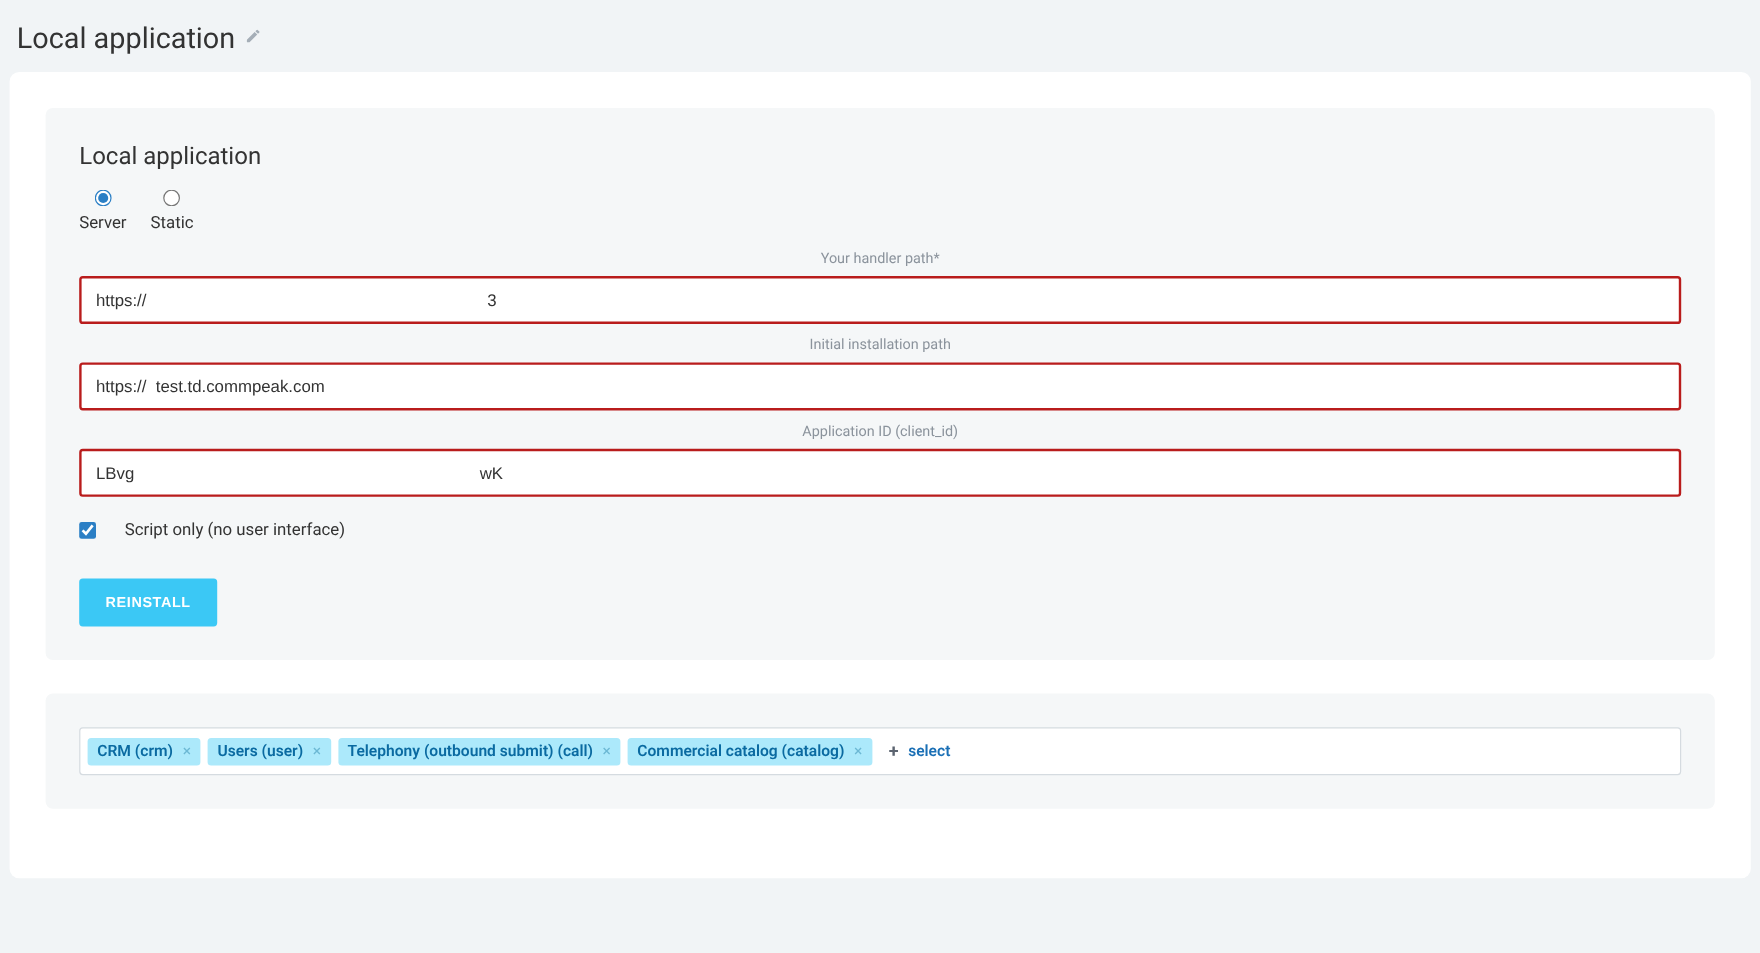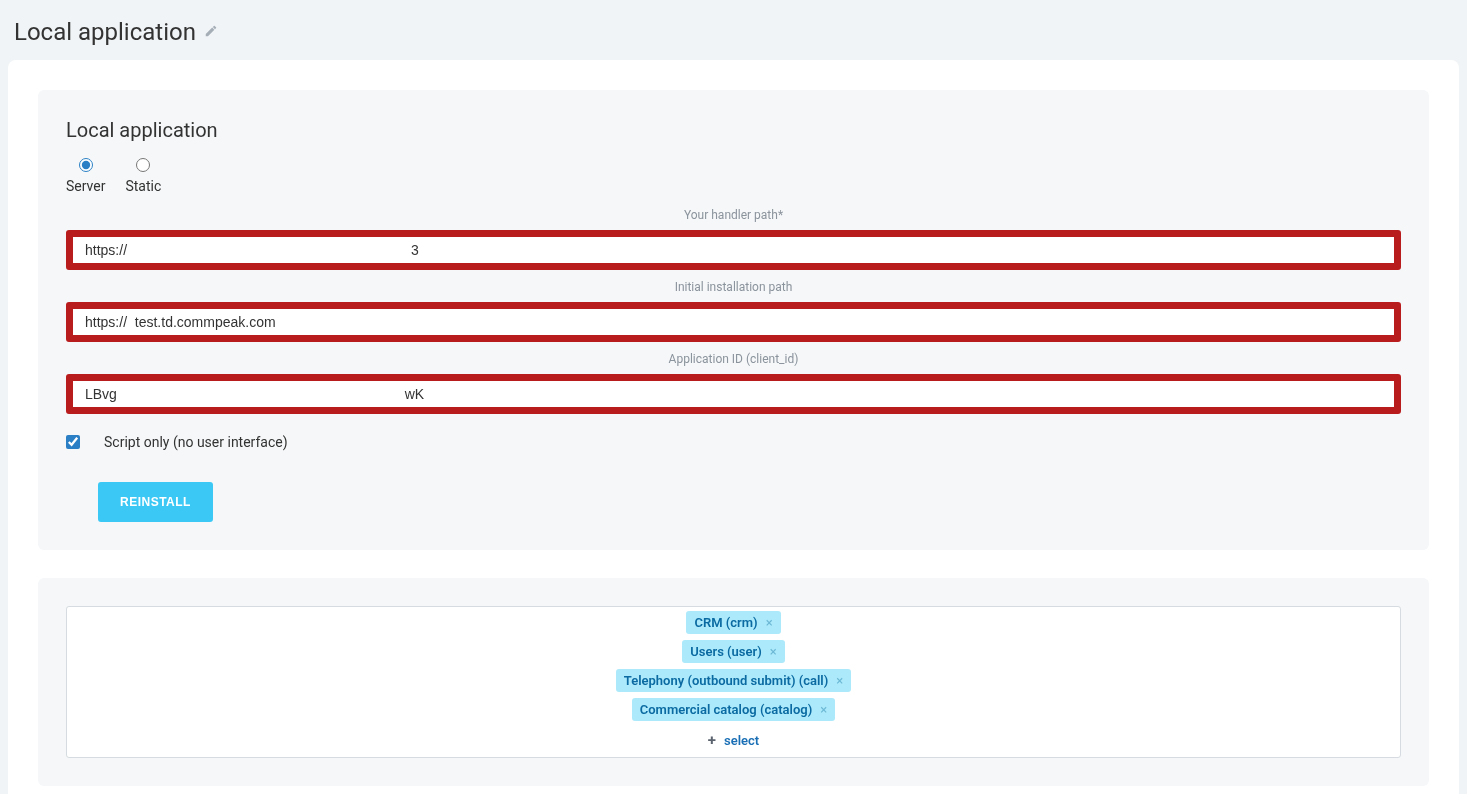--- a/index.html
+++ b/index.html
@@ -80,21 +80,21 @@
       font-size: 12px;
       color: #8b939c;
       margin-bottom: 8px;
       margin-top: 10px;
       text-align: center;
     }
     .text-input {
       width: 100%;
       height: 40px;
       padding: 0 12px;
-      border: 7px solid #b91c1c;
+      border: 2px solid #b91c1c;
       border-radius: 3px;
       font-size: 14px;
       color: #333;
       background: #fff;
       outline: none;
     }
     .checkbox-row {
       display: flex;
       align-items: center;
       gap: 24px;
@@ -115,34 +115,32 @@
       color: #ffffff;
       border: none;
       border-radius: 3px;
       padding: 0 22px;
       height: 40px;
       font-size: 12px;
       font-weight: 700;
       letter-spacing: 0.5px;
       text-transform: uppercase;
       cursor: pointer;
-      margin-left: 32px;
     }
     .perm-container {
       width: 100%;
       min-height: 40px;
       border: 1px solid #d5dbe0;
       border-radius: 3px;
       background: #fff;
       padding: 4px 6px;
       display: flex;
       flex-wrap: wrap;
       align-items: center;
       gap: 6px;
-      flex-direction: column;
     }
     .perm-tag {
       display: inline-flex;
       align-items: center;
       background-color: #ace9fb;
       border-radius: 3px;
       padding: 4px 8px;
       gap: 8px;
     }
     .perm-tag-label {

